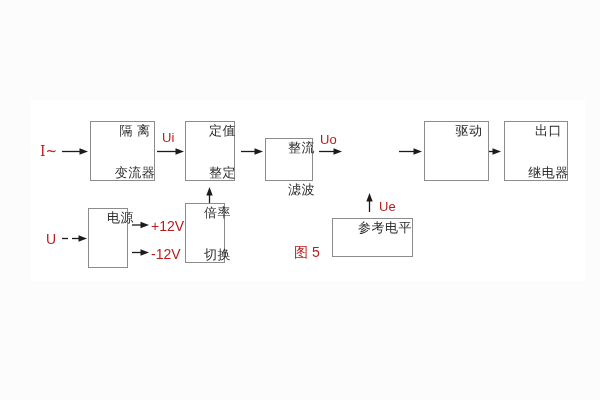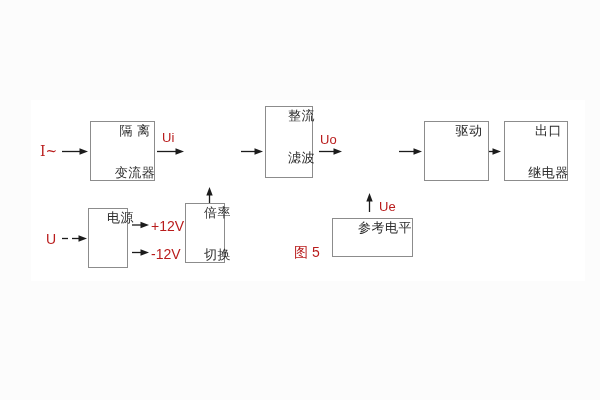--- a/index.html
+++ b/index.html
@@ -104,22 +104,26 @@
       <line x1="369.5" y1="212" x2="369.5" y2="201"></line>
       <polygon points="369.5,193 366.3,201.5 372.7,201.5"></polygon>
     </g>
   </svg>
 
   <div class="box" style="left:90px;top:121px;width:65px;height:60px">
     <span>隔 离</span>
     <span>变流器</span>
   </div>
 
+  <div class="box" style="left:185px;top:121px;width:50px;height:60px">
+    <span>定值</span>
+    <span>整定</span>
+  </div>
 
-  <div class="box" style="left:265px;top:106px;width:48px;height:72px">
+  <div class="box" style="left:265px;top:138px;width:48px;height:43px">
     <span>整流</span>
     <span>滤波</span>
   </div>
 
 
   <div class="box" style="left:424px;top:121px;width:65px;height:60px">
     <span>驱动</span>
   </div>
 
   <div class="box" style="left:504px;top:121px;width:64px;height:60px">

